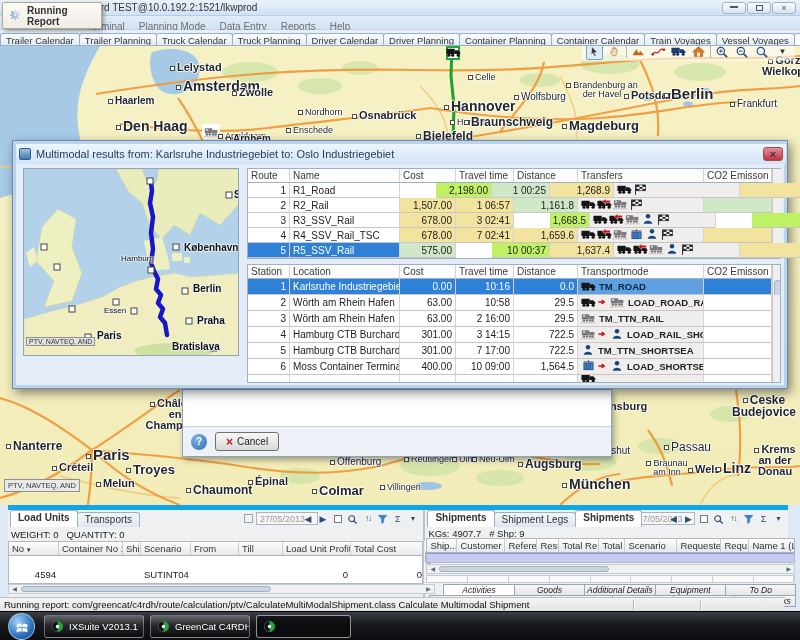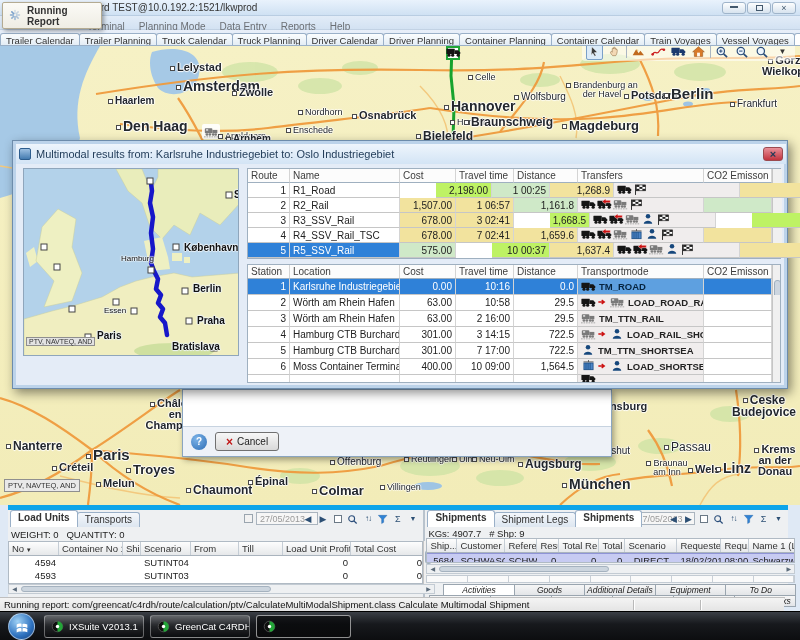--- a/index.html
+++ b/index.html
@@ -110,21 +110,21 @@
   .cbx{width:9px;height:9px;border:1px solid #9aa5af;background:#f2f2f2;}
   .datefield{width:62px;height:13px;border:1px solid #aab4be;background:#f6f6f6;color:#9a9a9a;
     font-size:9px;display:flex;align-items:center;padding:0 3px;}
   .pico{display:flex;align-items:center;justify-content:center;width:13px;height:13px;font-size:9px;color:#2c4f74;}
   .picorow{position:absolute;top:2px;display:flex;align-items:center;gap:2px;}
   .statrow{position:absolute;left:3px;font-size:9.5px;color:#222;}
   .btable{position:absolute;background:#fff;border:1px solid #b0bac4;font-size:9.5px;color:#222;overflow:hidden;}
   .bhead{display:flex;background:linear-gradient(#fdfdfd,#e6e8ea);border-bottom:1px solid #aab4be;}
   .bhcell{padding:1px 3px;border-right:1px solid #c5cdd5;font-size:9.5px;color:#333;white-space:nowrap;overflow:hidden;flex:none;}
   .brow{display:flex;}
-  .bcell{padding:0 3px;white-space:nowrap;overflow:hidden;flex:none;font-size:9.5px;line-height:13px;}
+  .bcell{padding:12px 3px;white-space:nowrap;overflow:hidden;flex:none;font-size:9.5px;line-height:13px;}
   .brow.lav{background:#c7cbf2;border-top:1px solid #8f94d6;border-bottom:1px solid #8f94d6;}
   .hscroll{position:absolute;height:10px;background:#eef0f2;border:1px solid #c3cbd3;}
   .hthumb{position:absolute;left:12px;top:1px;height:6px;background:#ccd5de;border:1px solid #a5b2bf;border-radius:3px;}
   .harrow{position:absolute;top:0;width:11px;height:8px;font-size:6px;color:#5a6a7a;text-align:center;line-height:8px;}
   .segstrip{position:absolute;background:#fafafa;border:1px solid #c3cbd3;display:flex;}
   .seg{flex:1;border-right:1px solid #c9cfd6;}
   .itabs{position:absolute;display:flex;}
   .itab{height:12px;padding:0 6px;font-size:8.5px;font-style:italic;color:#222;border:1px solid #9aa5af;
     background:linear-gradient(#f6f6f6,#e3e5e8);margin-right:-1px;white-space:nowrap;overflow:hidden;
     display:flex;align-items:center;justify-content:center;}

